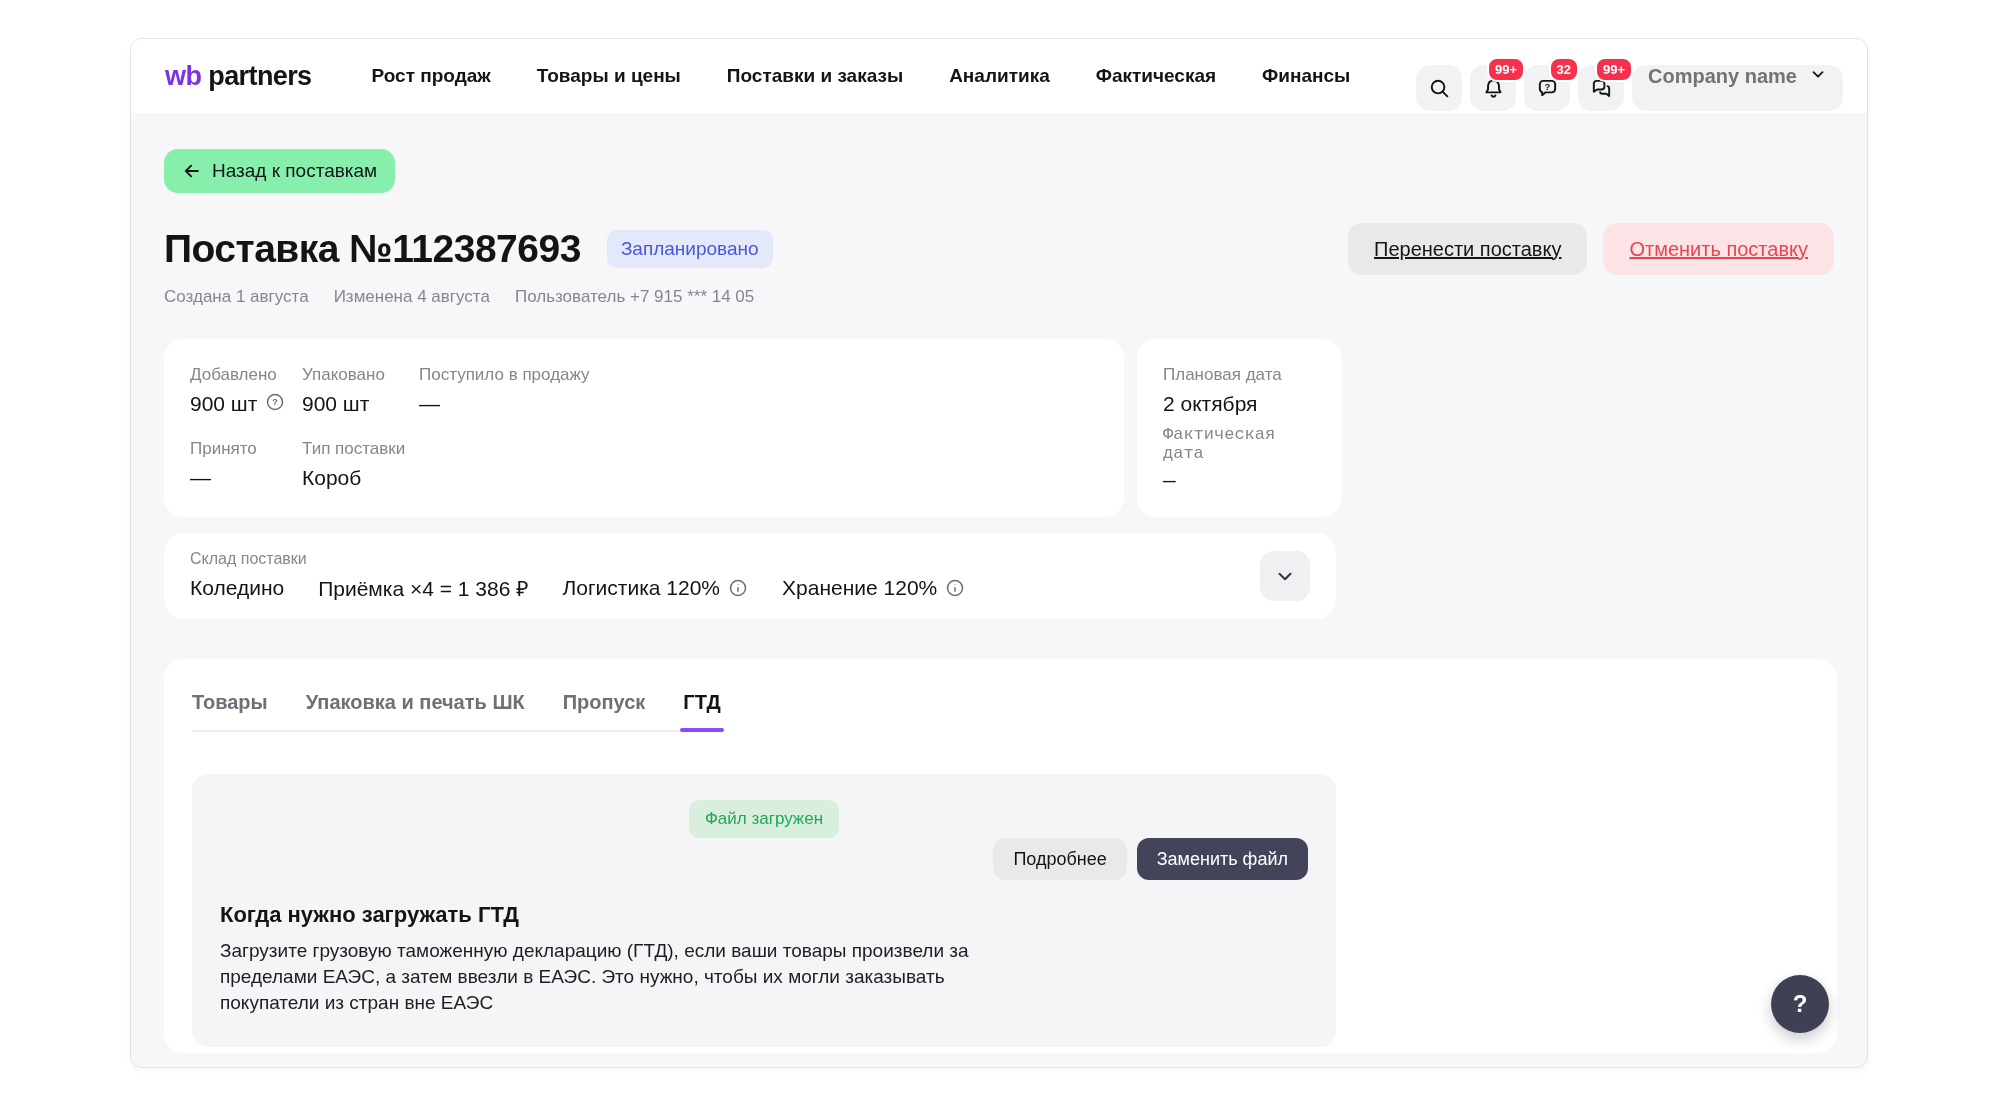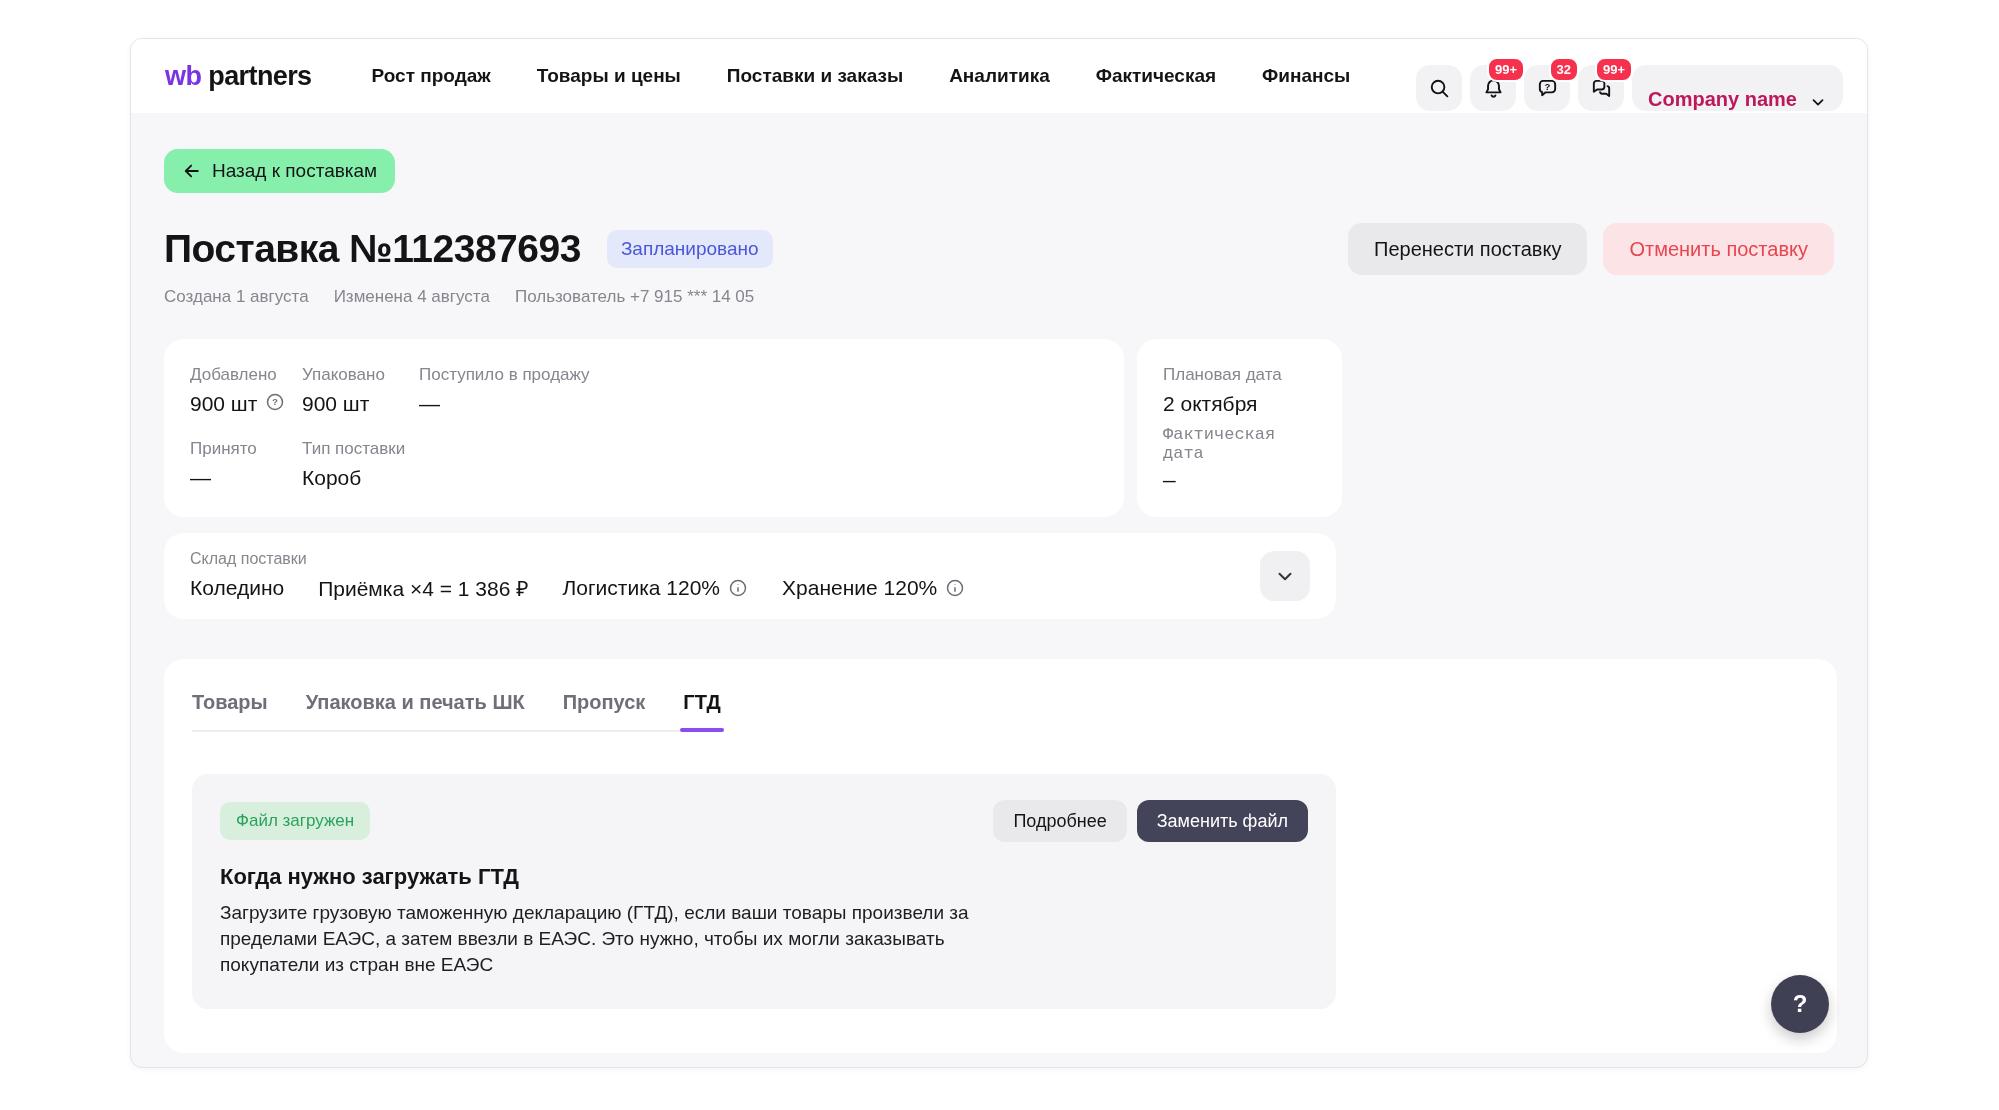--- a/index.html
+++ b/index.html
@@ -22,36 +22,36 @@
     color:#141417; white-space:nowrap; }
   .nav-item { cursor:pointer; }
   .header-right { margin-left:auto; display:flex; align-items:center; gap:8px;margin-top:24px; }
   .icon-btn { width:46px; height:46px; border-radius:14px; background:#f2f2f4;
     border:none; display:flex; align-items:center; justify-content:center;
     position:relative; cursor:pointer; color:#141417; }
   .count-badge { position:absolute; top:-8px; right:-9px; background:#f5314d; color:#fff;
     font-size:13px; font-weight:700; line-height:1; padding:4px 6px; border-radius:10px;
     border:2px solid #fff; min-width:22px; text-align:center; }
   .company-btn { height:46px; border-radius:14px; background:#f2f2f4; border:none;
-    display:flex; align-items:flex-end; gap:12px; padding:0 16px; font-size:20px;
-    font-weight:700; color:#be185d; cursor:pointer; white-space:nowrap; }
+    display:flex; align-items:flex-start; gap:12px; padding:0 16px; font-size:20px;
+    font-weight:700; color:#737373; cursor:pointer; white-space:nowrap; }
 
   
   main { padding:0 33px; position:relative; }
   .back-btn { margin-top:36px; height:44px; border-radius:14px; background:#86efac;
     border:none; display:inline-flex; align-items:center; gap:10px; padding:0 18px;
     font-size:19px; font-weight:500; color:#141417; cursor:pointer; }
 
   .title-row { display:flex; align-items:center; margin-top:30px; }
   h1 { font-size:39px; font-weight:800; letter-spacing:-0.5px; color:#141417; }
   .status-badge { margin-left:26px; background:#e4e8fb; color:#4a57d8; font-size:19px;
     font-weight:500; padding:8px 14px; border-radius:10px; white-space:nowrap; }
   .title-actions { margin-left:auto; display:flex; gap:16px; }
   .btn { height:52px; border-radius:14px; border:none; font-size:20px; font-weight:500;
-    padding:0 26px; cursor:pointer; white-space:nowrap; }
+    padding:0 26px; cursor:pointer; white-space:nowrap;text-decoration:underline; }
   .btn-gray { background:#e9e9ec; color:#141417; }
   .btn-danger { background:#fbe3e6; color:#e9454f; }
 
   .meta-row { display:flex; gap:25px; margin-top:12px; font-size:17px; color:#85868e; }
 
   .cards-row { display:flex; gap:13px; margin-top:32px; align-items:stretch; }
   .card { background:#ffffff; border-radius:20px; }
   .stats-card { width:960px; padding:26px 26px 24px; display:grid;
     grid-template-columns:112px 117px 1fr; row-gap:19px; }
   .stat-label { font-size:17px; color:#85868e; }
@@ -75,21 +75,21 @@
   .tabs { display:inline-flex; gap:38px; border-bottom:2px solid #ededf0;
     padding:8px 0 16px; }
   .tab { font-size:20px; font-weight:600; color:#6e6f78; cursor:pointer;
     position:relative; white-space:nowrap; }
   .tab.active { color:#141417; font-weight:700; }
   .tab.active::after { content:""; position:absolute; left:-3px; right:-3px;
     bottom:-18px; height:4px; border-radius:3px; background:#8a4def; }
 
   .gtd-panel { margin-top:42px; width:1144px; background:#f5f5f7; border-radius:16px;
     padding:26px 28px 30px; }
-  .gtd-top { display:flex; align-items:center; }
+  .gtd-top { display:flex; align-items:center;flex-direction:column; }
   .gtd-status { background:#d8efde; color:#27a35b; font-size:17px; font-weight:500;
     padding:9px 16px; border-radius:10px; white-space:nowrap; }
   .gtd-actions { margin-left:auto; display:flex; gap:10px; }
   .btn-sm { height:42px; border-radius:12px; border:none; font-size:18px;
     font-weight:500; padding:0 20px; cursor:pointer; white-space:nowrap; }
   .btn-light { background:#e9e9ec; color:#141417; }
   .btn-dark { background:#43445a; color:#ffffff; }
   .gtd-heading { font-size:22px; font-weight:700; margin-top:22px; color:#141417; }
   .gtd-body { font-size:19px; line-height:1.38; margin-top:10px; max-width:800px;
     color:#1d1e22; }

